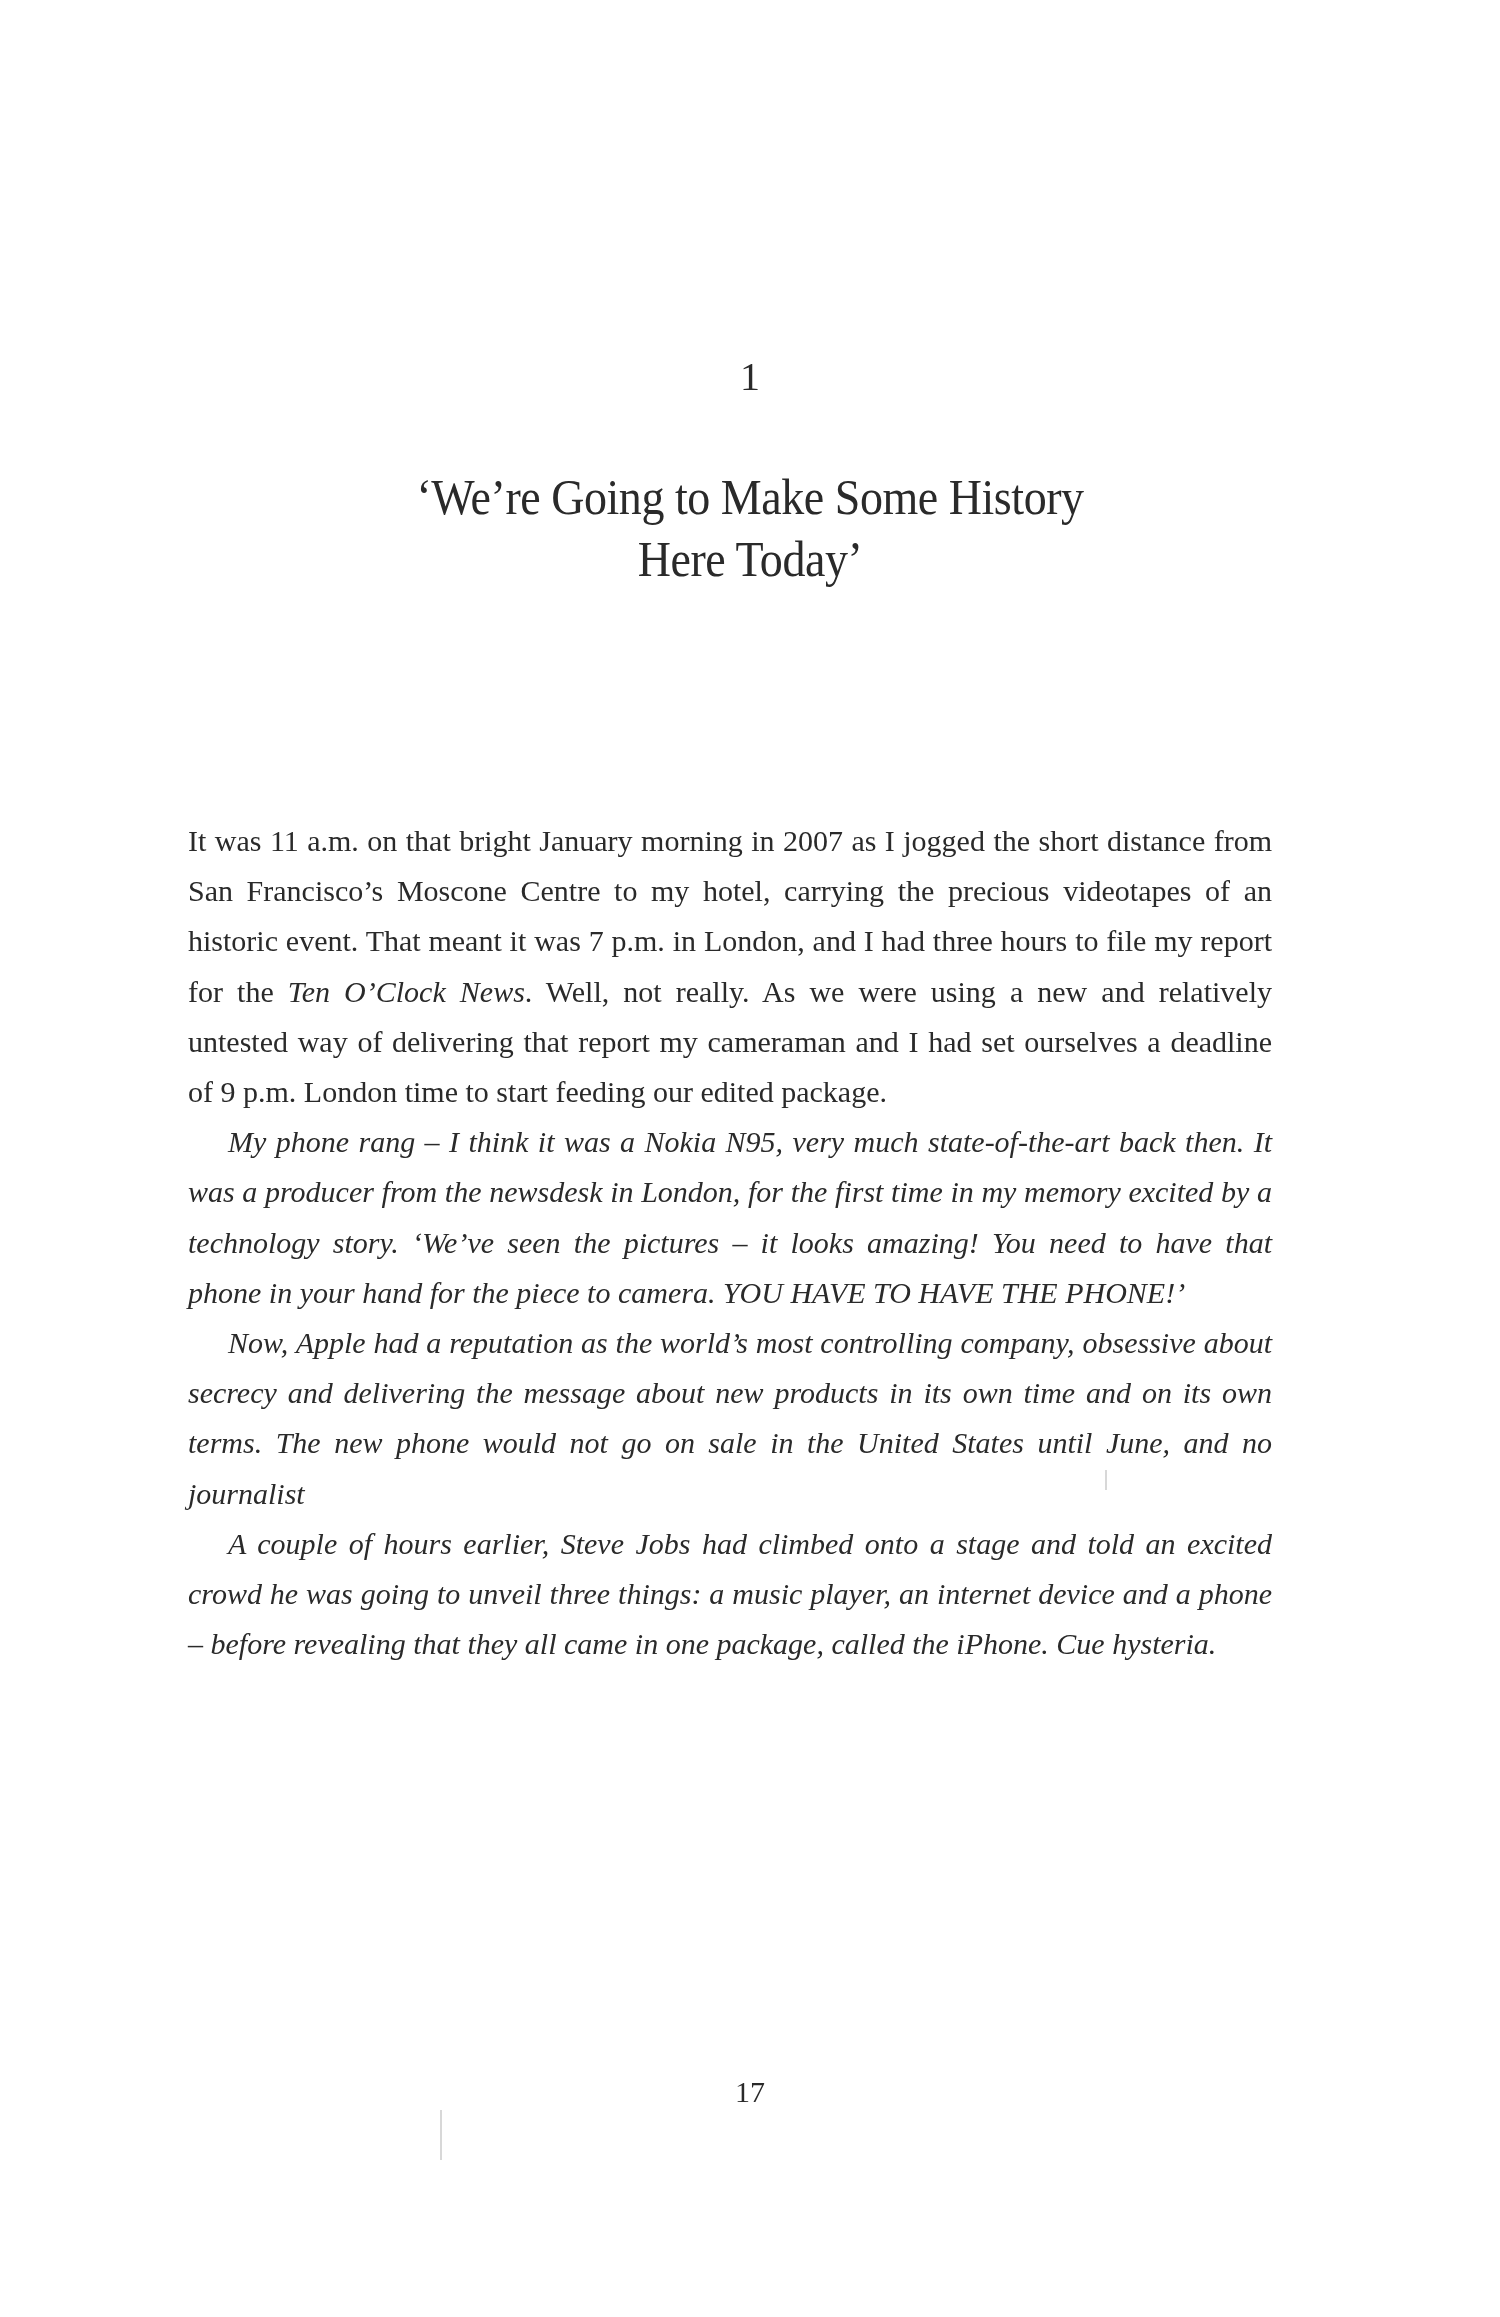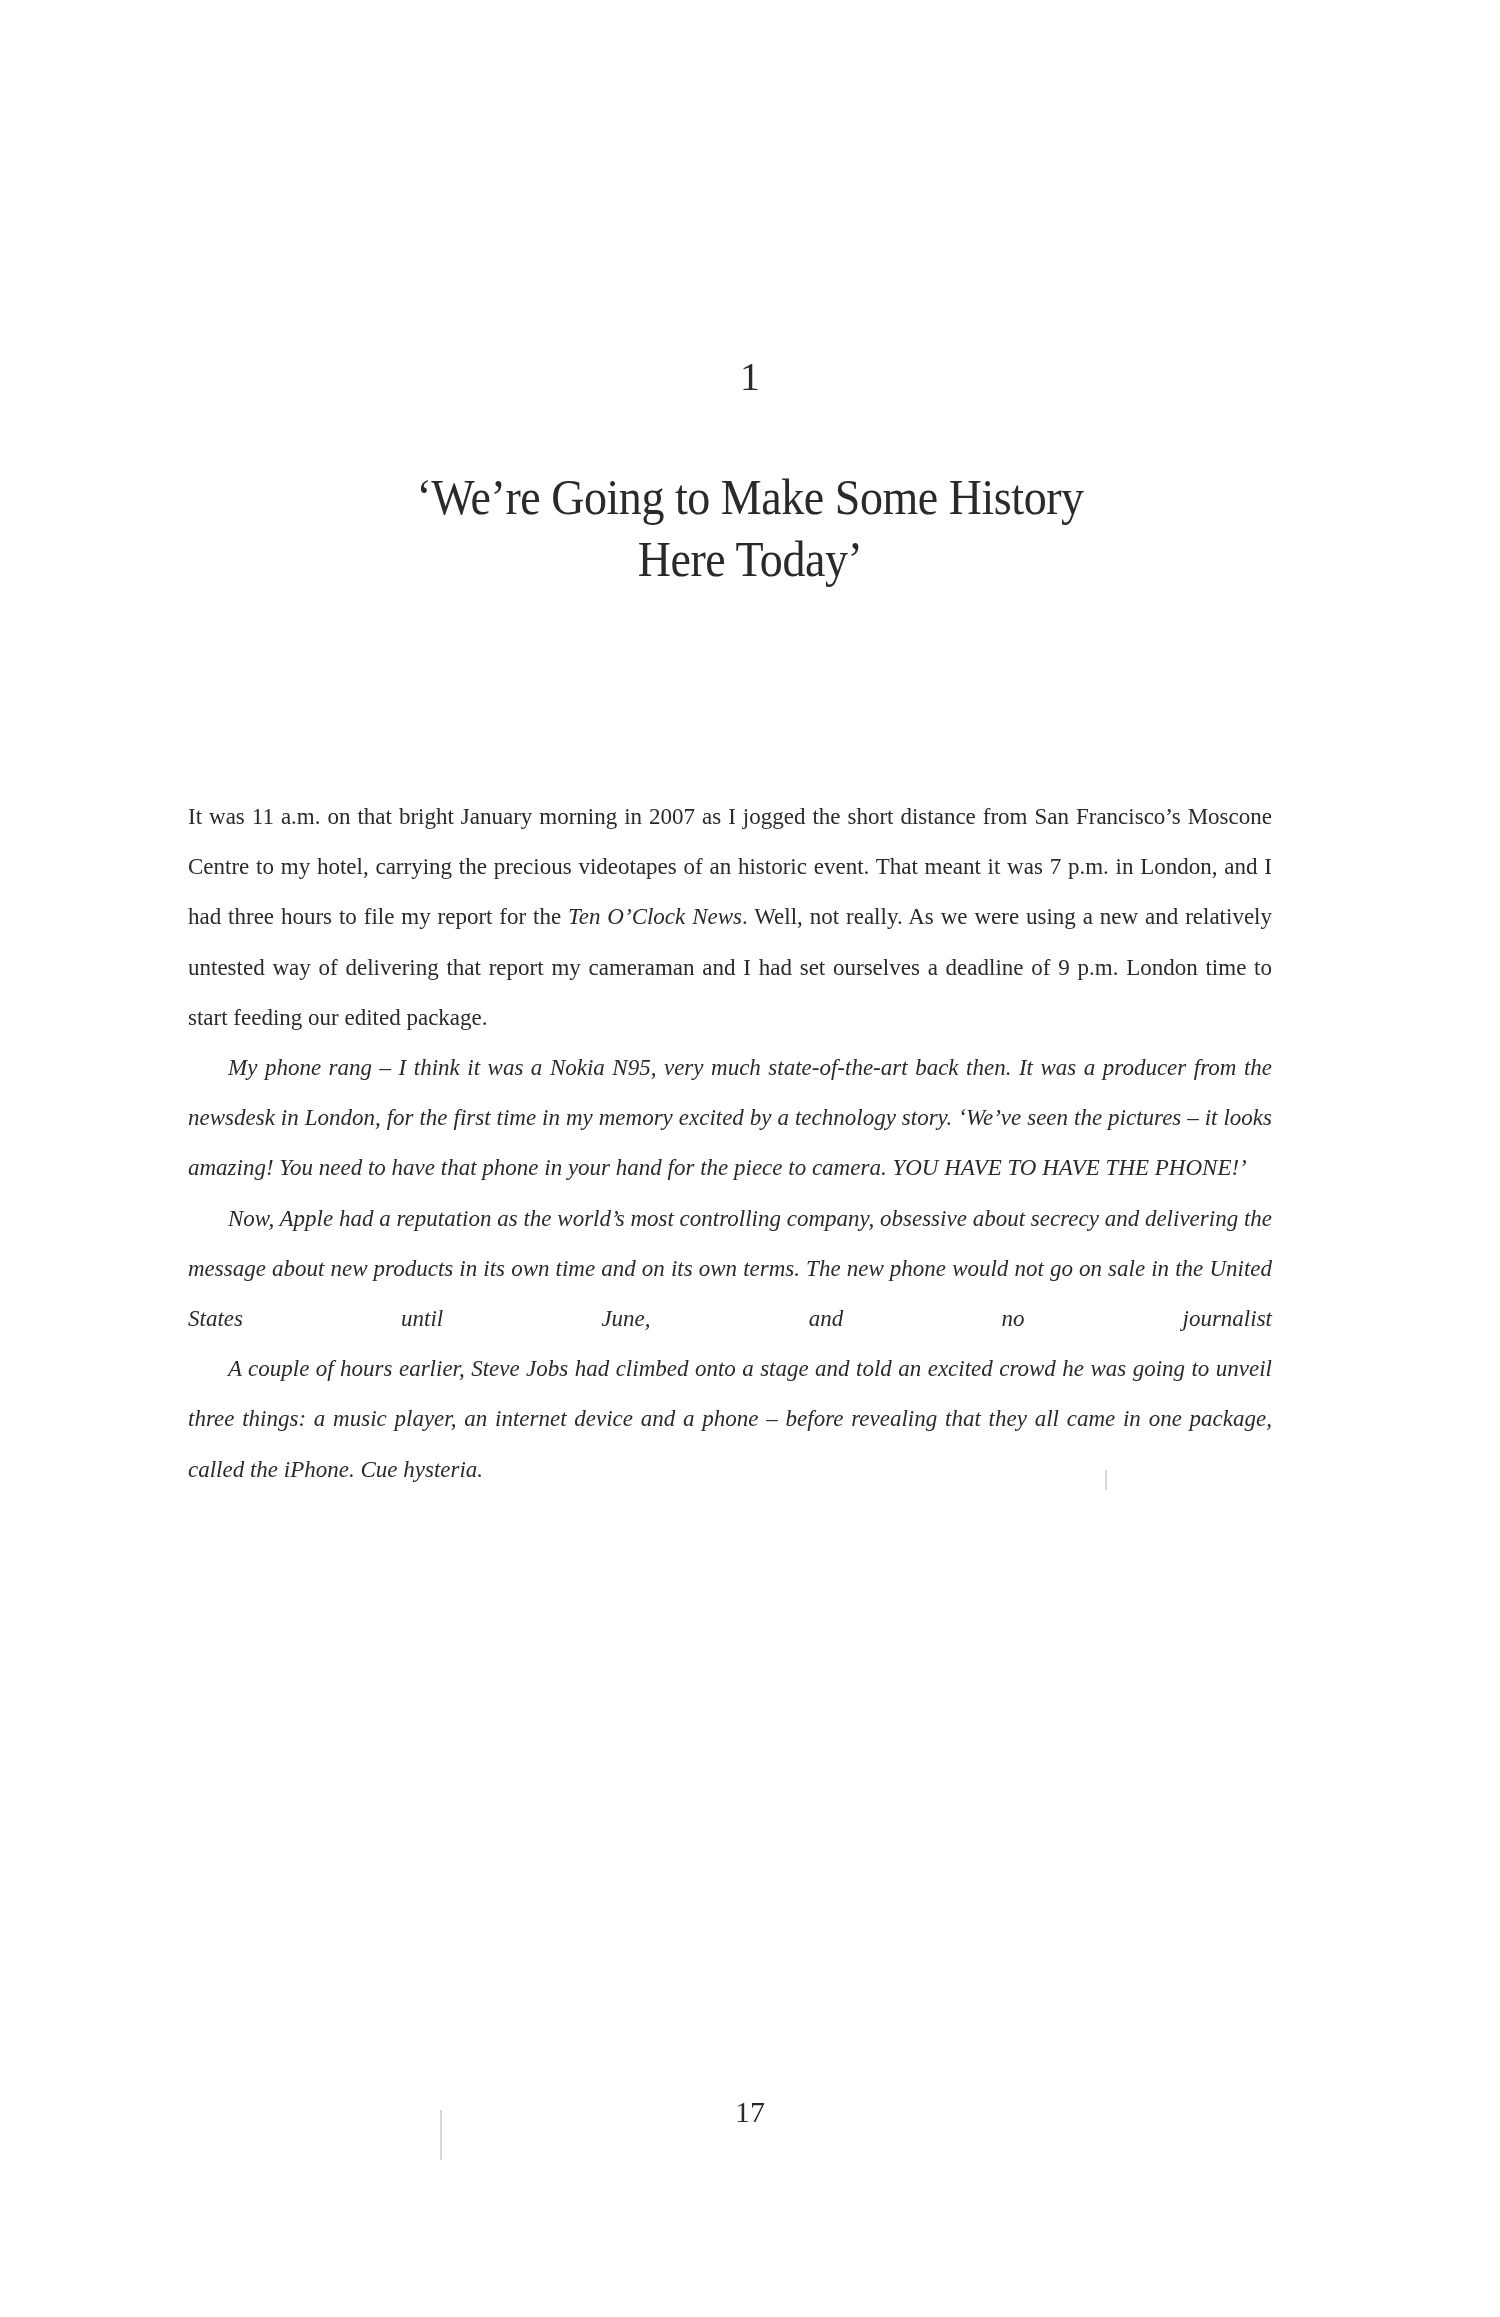--- a/index.html
+++ b/index.html
@@ -3,28 +3,28 @@
 <meta charset="utf-8">
 <style>
   html, body { margin: 0; padding: 0; background: #ffffff; }
   body { width: 1500px; height: 2317px; position: relative; overflow: hidden;
          font-family: "Liberation Serif", "DejaVu Serif", serif; color: #2a2a2a; }
   .chapter-num { position: absolute; top: 352px; left: 0; width: 1500px; text-align: center;
                  font-size: 40px; line-height: 50px; }
   .chapter-title { position: absolute; top: 466px; left: 0; width: 1500px; text-align: center;
                    font-size: 50px; line-height: 62px; letter-spacing: -0.5px; transform: scaleX(0.92); }
   .chapter-title span { display: block; }
-  .body-text { position: absolute; top: 792px; left: 188px; width: 1084px;
-               font-size: 23px; line-height: 50.2px; }
+  .body-text { position: absolute; top: 816px; left: 188px; width: 1084px;
+               font-size: 30px; line-height: 50.2px; }
   .body-text p { margin: 0; text-align: justify; text-align-last: left; }
   .body-text p.indent { text-indent: 40px; font-style: italic; }
   .body-text p.last-line-just { text-align-last: justify; }
   em { font-style: italic; }
   .page-num { position: absolute; top: 2072px; left: 0; width: 1500px; text-align: center;
-              font-size: 30px; line-height: 40px; margin-top: 20px; }
+              font-size: 30px; line-height: 40px; }
   .speck { position: absolute; background: #d8d8d8; width: 2px; }
 </style>
 </head>
 <body>
 
 <div class="chapter-num">1</div>
 
 <h1 class="chapter-title" style="margin:0;font-weight:normal;">
   <span>‘We’re Going to Make Some History</span>
   <span>Here Today’</span>

